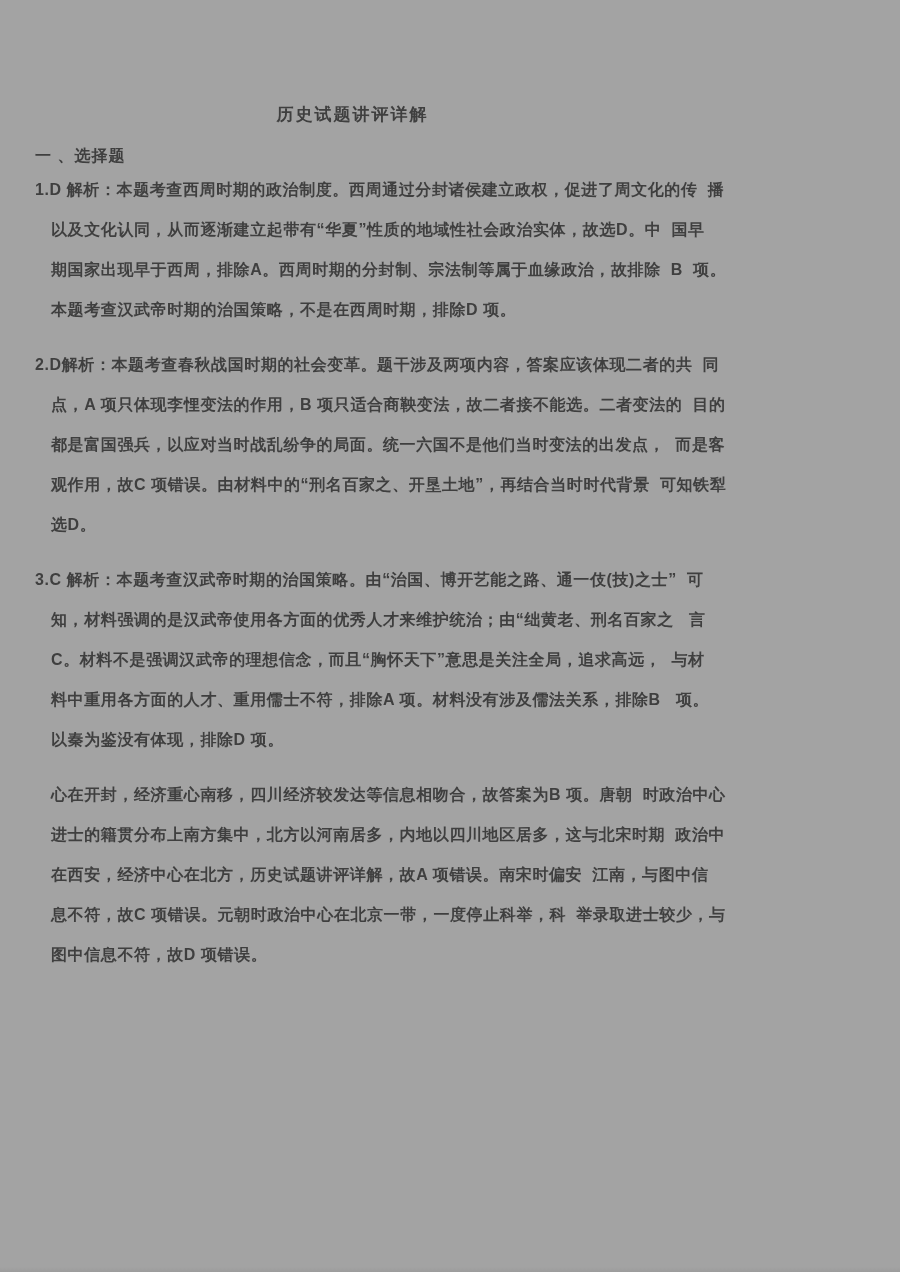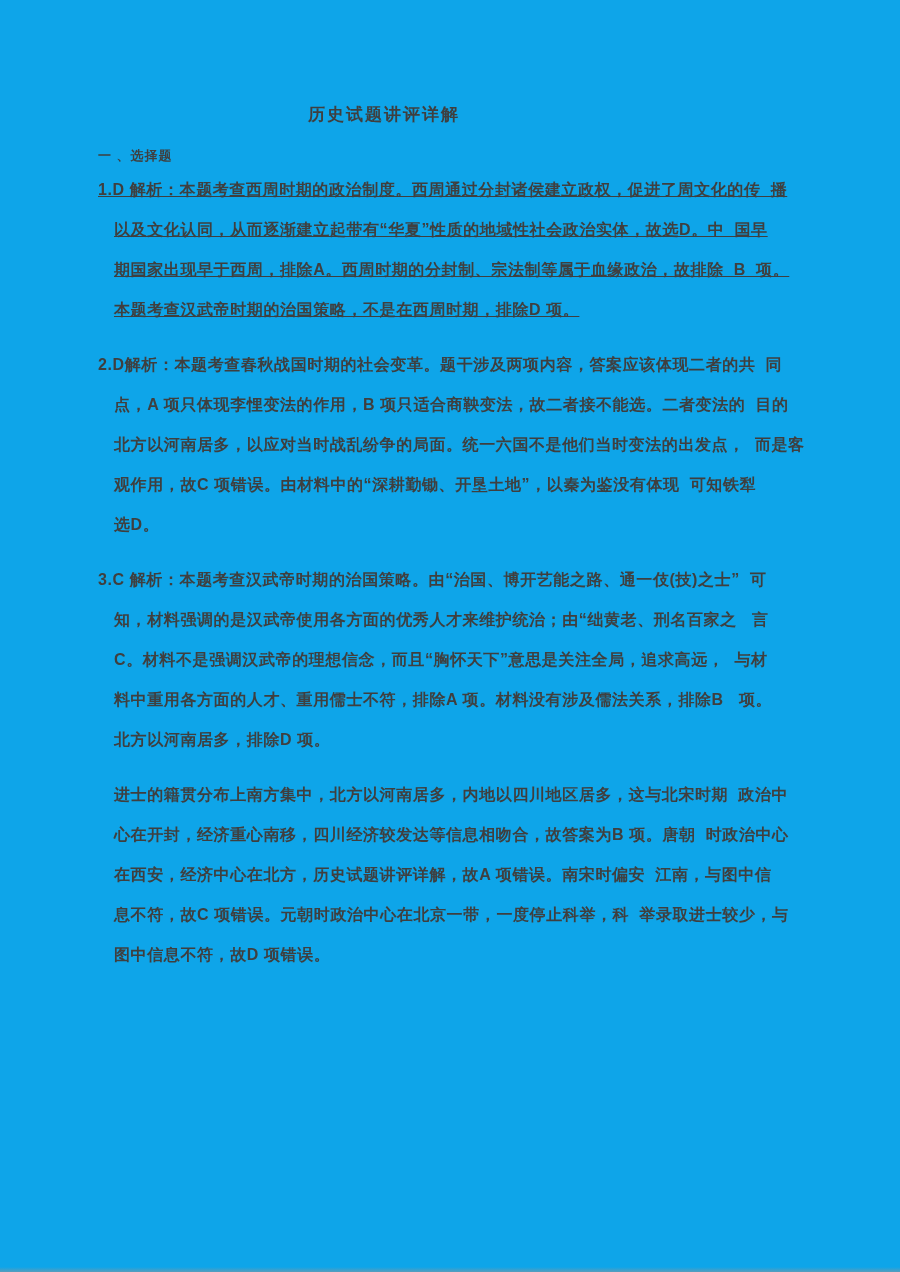--- a/index.html
+++ b/index.html
@@ -2,43 +2,43 @@
 <html><head>
 <meta charset="utf-8">
 <style>
   * { margin: 0; padding: 0; box-sizing: border-box; }
   html, body { background: #ffffff; }
   .page {
     position: relative;
     width: 900px;
     height: 1272px;
     margin: 0 auto;
-    background: #0ea5e9;
+    background: #a3a3a3;
     overflow: hidden;
     font-family: "Liberation Sans", "DejaVu Sans", sans-serif;
     font-weight: 700;
     color: #3f3f3f;
-    padding: 104px 80px 0 98px;
+    padding: 104px 80px 0 35px;
   }
   .doc-title {
     text-align: center;
     padding-right: 150px; 
     font-size: 17px;
     letter-spacing: 2px;
     line-height: 22px;
     margin-bottom: 18px;
   }
   .section-heading {
-    font-size: 13px;
+    font-size: 16px;
     letter-spacing: 1px;
     line-height: 24px;
     margin-bottom: 2px;
   }
   .item { margin-top: 15px; }
-  .item.first { margin-top: 0; text-decoration: underline; }
+  .item.first { margin-top: 0; }
   .line {
     font-size: 16px;
     line-height: 40px;
     letter-spacing: 0.6px;
     white-space: pre;       
     overflow: hidden;
   }
   .line.cont { padding-left: 16px; }  
   .scan-edge {
     position: absolute;
@@ -59,35 +59,35 @@
   <div class="item first">
     <div class="line">1.D 解析：本题考查西周时期的政治制度。西周通过分封诸侯建立政权，促进了周文化的传  播</div>
     <div class="line cont">以及文化认同，从而逐渐建立起带有“华夏”性质的地域性社会政治实体，故选D。中  国早</div>
     <div class="line cont">期国家出现早于西周，排除A。西周时期的分封制、宗法制等属于血缘政治，故排除  B  项。</div>
     <div class="line cont">本题考查汉武帝时期的治国策略，不是在西周时期，排除D 项。</div>
   </div>
 
   <div class="item">
     <div class="line">2.D解析：本题考查春秋战国时期的社会变革。题干涉及两项内容，答案应该体现二者的共  同</div>
     <div class="line cont">点，A 项只体现李悝变法的作用，B 项只适合商鞅变法，故二者接不能选。二者变法的  目的</div>
-    <div class="line cont">北方以河南居多，以应对当时战乱纷争的局面。统一六国不是他们当时变法的出发点，  而是客</div>
-    <div class="line cont">观作用，故C 项错误。由材料中的“深耕勤锄、开垦土地”，以秦为鉴没有体现  可知铁犁</div>
+    <div class="line cont">都是富国强兵，以应对当时战乱纷争的局面。统一六国不是他们当时变法的出发点，  而是客</div>
+    <div class="line cont">观作用，故C 项错误。由材料中的“刑名百家之、开垦土地”，再结合当时时代背景  可知铁犁</div>
     <div class="line cont">选D。</div>
   </div>
 
   <div class="item">
     <div class="line">3.C 解析：本题考查汉武帝时期的治国策略。由“治国、博开艺能之路、通一伎(技)之士”  可</div>
     <div class="line cont">知，材料强调的是汉武帝使用各方面的优秀人才来维护统治；由“绌黄老、刑名百家之   言</div>
     <div class="line cont">C。材料不是强调汉武帝的理想信念，而且“胸怀天下”意思是关注全局，追求高远，  与材</div>
     <div class="line cont">料中重用各方面的人才、重用儒士不符，排除A 项。材料没有涉及儒法关系，排除B   项。</div>
-    <div class="line cont">北方以河南居多，排除D 项。</div>
+    <div class="line cont">以秦为鉴没有体现，排除D 项。</div>
   </div>
 
   <div class="item">
+    <div class="line cont">心在开封，经济重心南移，四川经济较发达等信息相吻合，故答案为B 项。唐朝  时政治中心</div>
     <div class="line cont">进士的籍贯分布上南方集中，北方以河南居多，内地以四川地区居多，这与北宋时期  政治中</div>
-    <div class="line cont">心在开封，经济重心南移，四川经济较发达等信息相吻合，故答案为B 项。唐朝  时政治中心</div>
     <div class="line cont">在西安，经济中心在北方，历史试题讲评详解，故A 项错误。南宋时偏安  江南，与图中信</div>
     <div class="line cont">息不符，故C 项错误。元朝时政治中心在北京一带，一度停止科举，科  举录取进士较少，与</div>
     <div class="line cont">图中信息不符，故D 项错误。</div>
   </div>
 
   <div class="scan-edge"></div>
 </div>
 
 </body></html>

